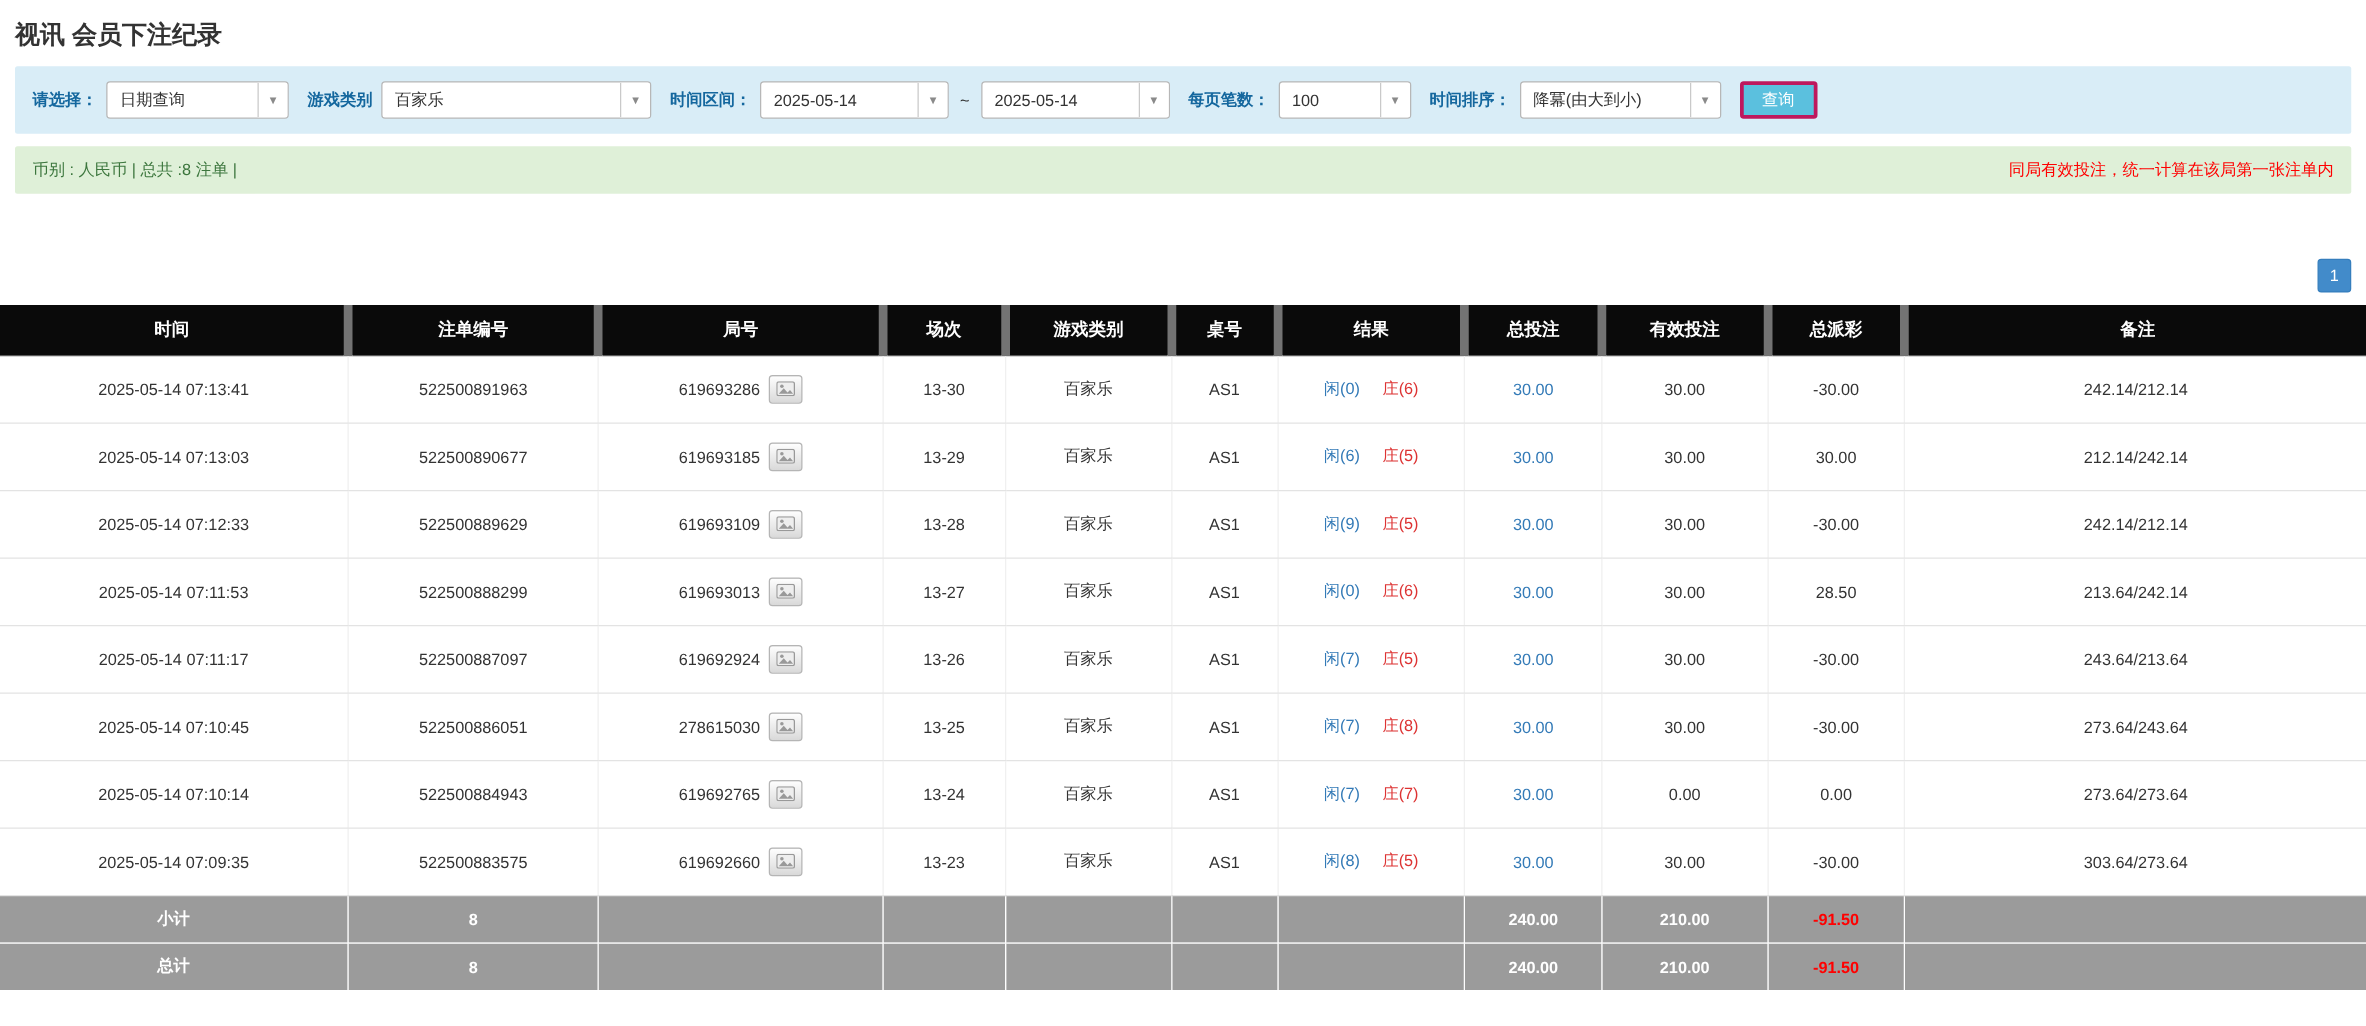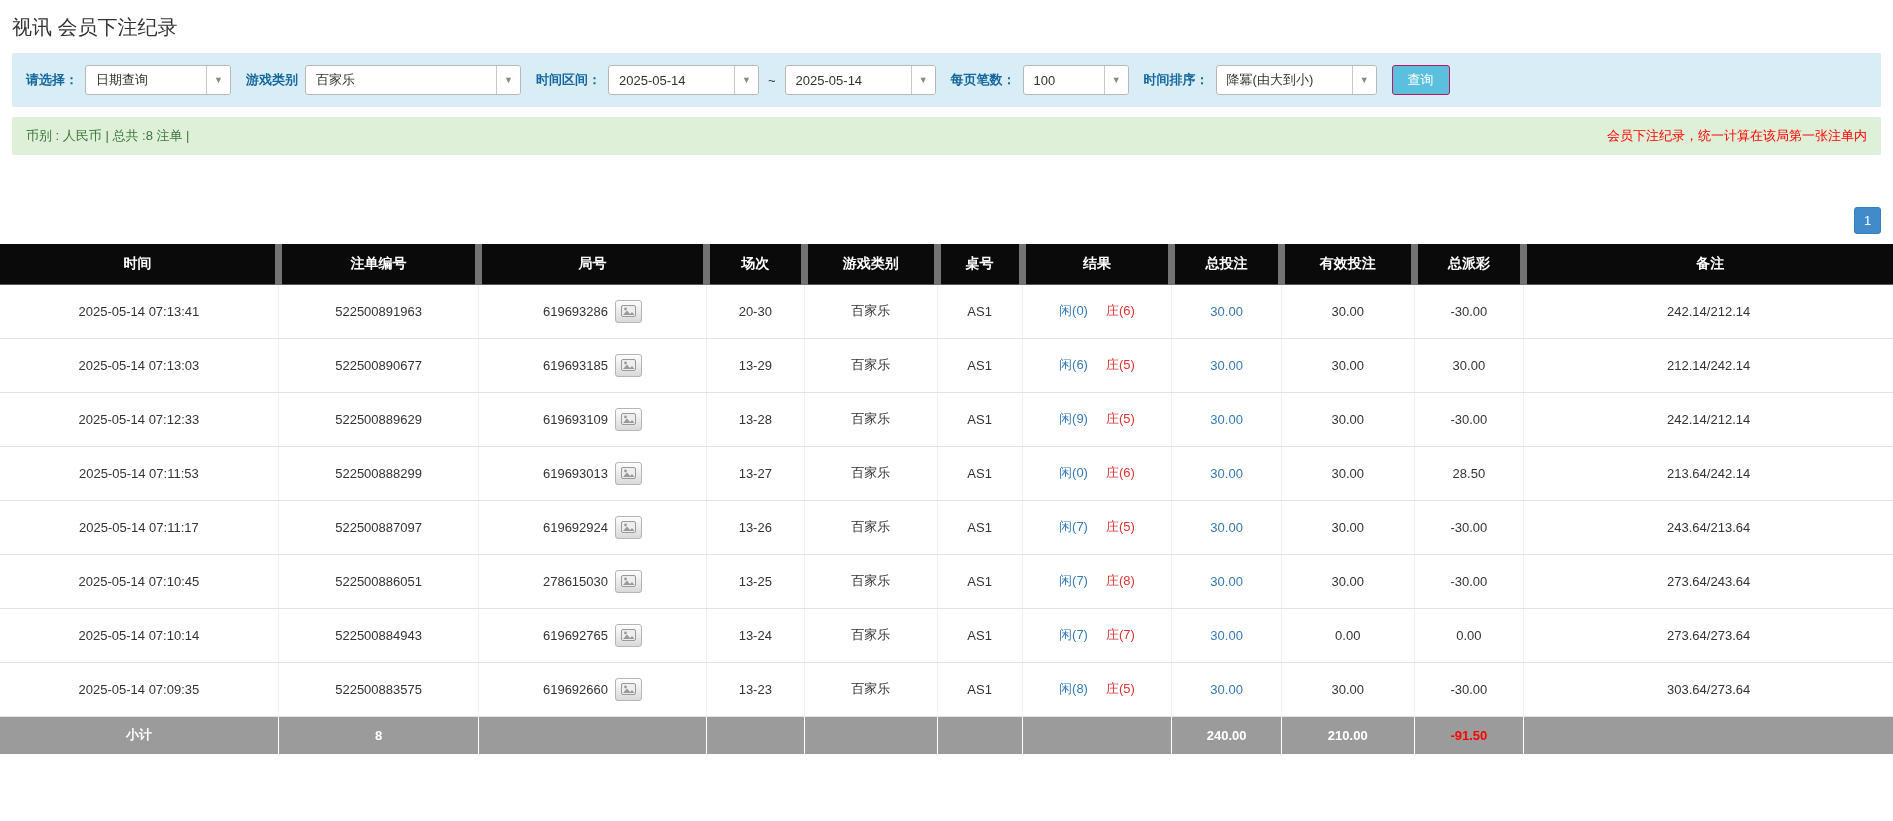--- a/index.html
+++ b/index.html
@@ -9,21 +9,21 @@
     font-size: 13px;
     color: #333;
     width: 1893px;
     min-height: 821px;
   }
 
   .page-title {
     font-size: 20px;
     color: #333;
     margin: 14px 12px 12px 12px;
-    font-weight: 400;
+    font-weight: 700;
   }
 
   
   .filter-bar {
     margin: 0 12px;
     background: #d9edf7;
     border-radius: 2px;
     padding: 12px 14px;
     display: flex;
     align-items: center;
@@ -65,21 +65,21 @@
     cursor: pointer;
   }
   .w-select { width: 120px; }
   .w-game   { width: 190px; }
   .w-date   { width: 125px; }
   .w-size   { width: 80px;  }
   .w-sort   { width: 135px; }
   .tilde { color:#333; padding: 0 2px; }
   .search-btn {
     background: #5bc0de;
-    border: 1px solid #be185d;
+    border: 3px solid #be185d;
     color: #fff;
     font-size: 13px;
     border-radius: 3px;
     height: 30px;
     padding: 0 15px;
     margin-left: 8px;
     cursor: pointer;
     font-family: inherit;
   }
 
@@ -218,21 +218,21 @@
   <span class="combo">
     <span class="combo-value w-sort">降冪(由大到小)</span>
     <span class="combo-caret">▼</span>
   </span>
 
   <button class="search-btn">查询</button>
 </div>
 
 <div class="summary-bar">
   <span class="summary-left">币别 : 人民币 | 总共 :8 注单 |</span>
-  <span class="summary-right">会员下注纪录，统一计算在该局第一张注单内</span>
+  <span class="summary-right">同局有效投注，统一计算在该局第一张注单内</span>
 </div>
 
 <div class="pagination">
   <div class="page-btn">1</div>
 </div>
 
 <table class="records">
   <colgroup>
     <col style="width:14.7%">
       <col style="width:10.6%">
@@ -267,21 +267,21 @@
     <td>522500891963</td>
     <td>
       <span class="round-num">619693286</span><button class="replay-btn">
             <svg width="15" height="12" viewBox="0 0 15 12">
               <rect x="0.5" y="0.5" width="14" height="11" rx="1.5" fill="#eee" stroke="#999"></rect>
               <circle cx="4.5" cy="4" r="1.4" fill="#999"></circle>
               <path d="M2 10 L6 5.5 L9 9 L11 7 L13.5 10 Z" fill="#999"></path>
             </svg>
           </button>
     </td>
-    <td>20-30</td>
+    <td>13-30</td>
     <td>百家乐</td>
     <td>AS1</td>
     <td>
       <span class="player">闲(0)</span><span class="banker">庄(6)</span>
     </td>
     <td><a class="bet-link">30.00</a></td>
     <td>30.00</td>
     <td class="neg">-30.00</td>
     <td>242.14/212.14</td>
   </tr>
@@ -454,14 +454,27 @@
       <td></td>
       <td></td>
       <td></td>
       <td></td>
       <td></td>
       <td>240.00</td>
       <td>210.00</td>
       <td class="neg">-91.50</td>
       <td></td>
     </tr>
+    <tr>
+      <td>总计</td>
+      <td>8</td>
+      <td></td>
+      <td></td>
+      <td></td>
+      <td></td>
+      <td></td>
+      <td>240.00</td>
+      <td>210.00</td>
+      <td class="neg">-91.50</td>
+      <td></td>
+    </tr>
   </tfoot>
 </table>
 
 </body></html>

